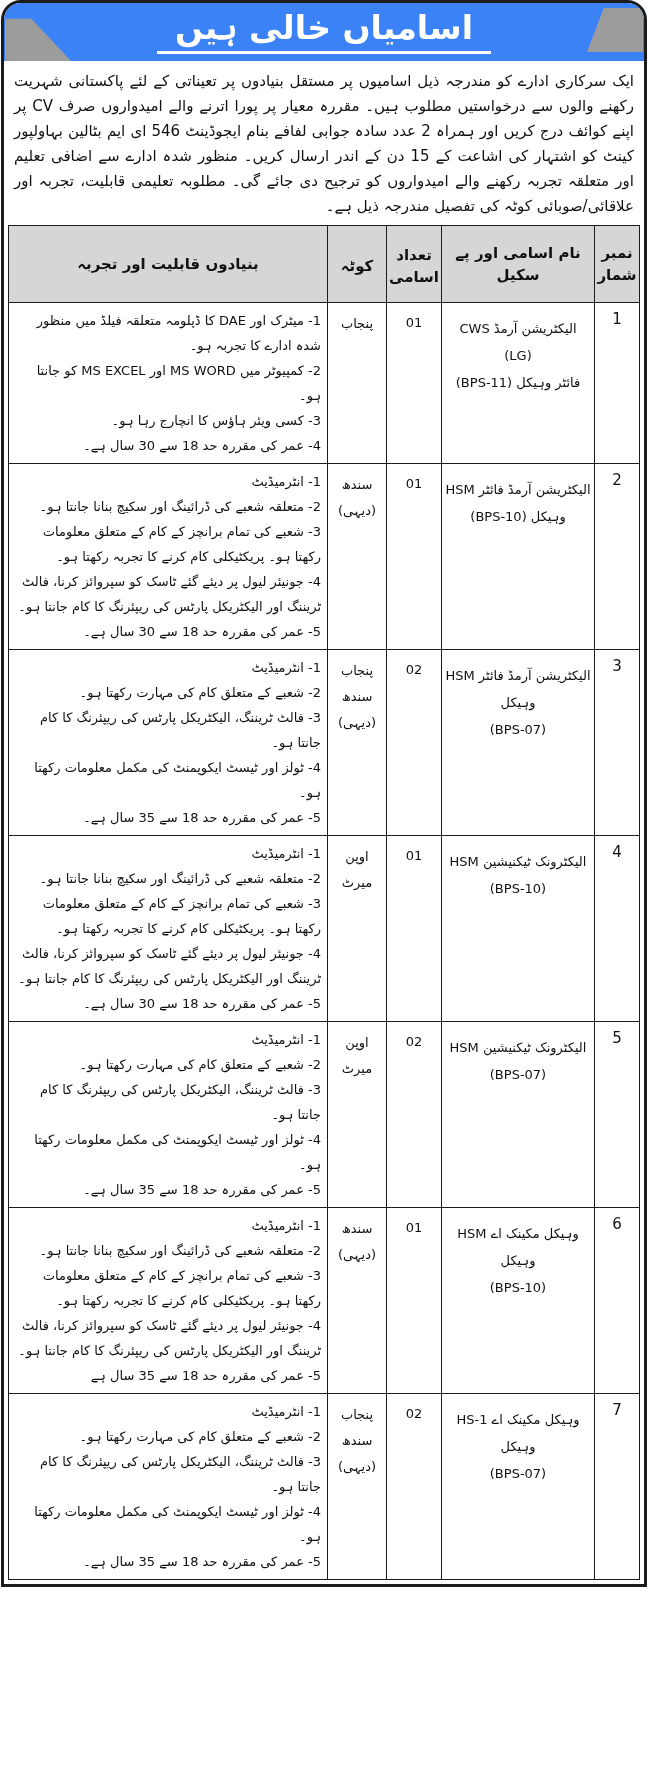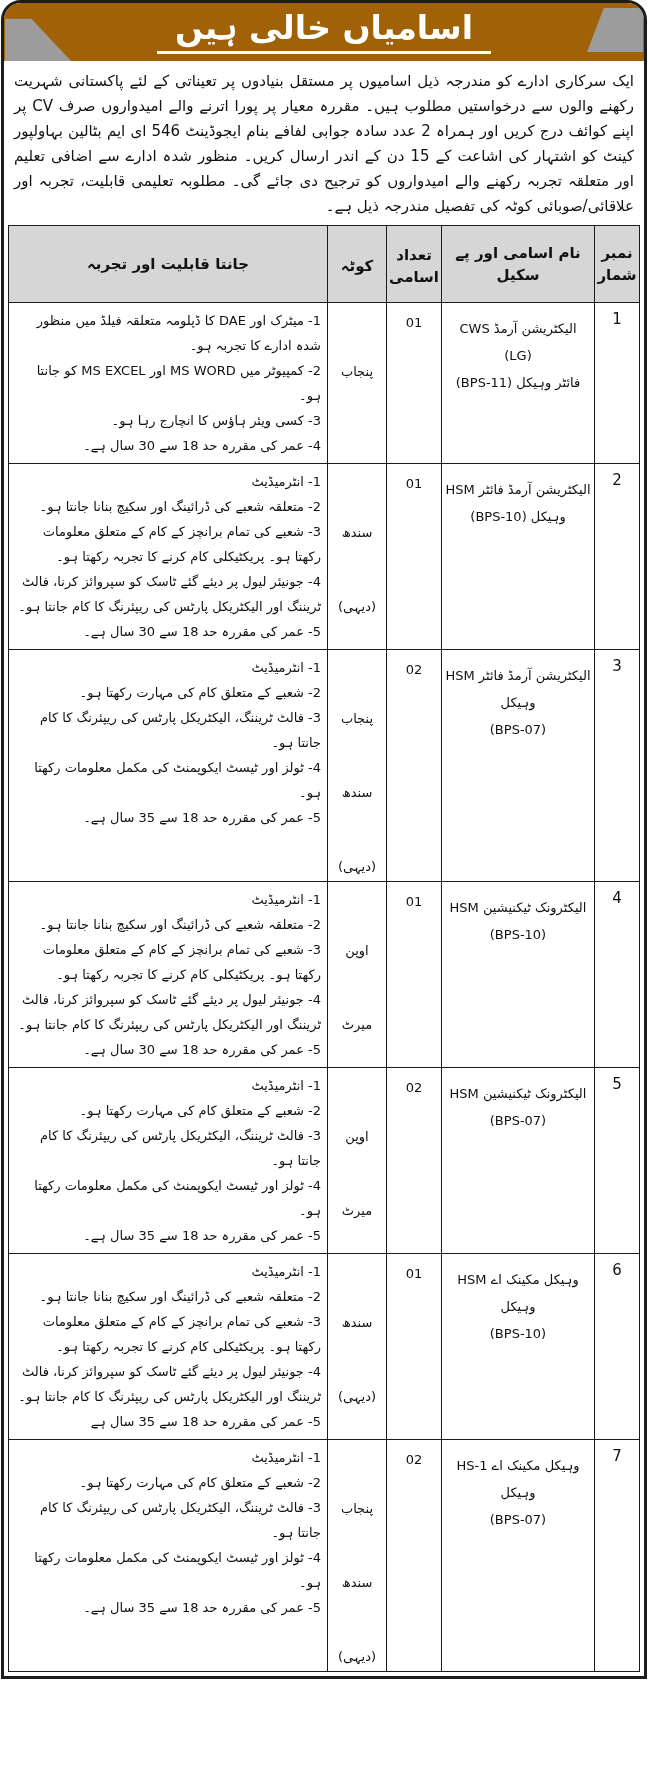--- a/index.html
+++ b/index.html
@@ -1,40 +1,40 @@
 <!DOCTYPE html>
 <html lang="ur" dir="rtl"><head>
 <meta charset="utf-8">
 <style>
   html,body{margin:0;padding:0;background:#ffffff;}
   body{width:648px;font-family:"DejaVu Sans",sans-serif;color:#111;}
   .ad{width:640px;margin:0 auto;border:3px solid #1c1c1c;border-radius:20px 20px 0 0;
       overflow:hidden;background:#fff;direction:rtl;}
   
-  .hdr{position:relative;height:58px;background:#a16207;display:flex;align-items:center;justify-content:center;}
+  .hdr{position:relative;height:58px;background:#3b82f6;display:flex;align-items:center;justify-content:center;}
   .hdr .corner-left{position:absolute;left:1px;top:9px;width:66px;height:49px;background:#9c9c9c;
       clip-path:polygon(0 14%,40% 14%,100% 100%,0 100%);}
   .hdr .corner-right{position:absolute;right:1px;top:5px;width:56px;height:44px;background:#9c9c9c;
       clip-path:polygon(30% 0,100% 0,100% 100%,0 100%);}
   .hdr .title{position:relative;z-index:2;color:#fff;font-size:33px;font-weight:bold;letter-spacing:4px;
       border-bottom:3px solid #fff;padding:0 18px 4px 18px;line-height:1.1;}
   
   .intro{padding:8px 10px 4px 10px;font-size:15px;line-height:25px;text-align:justify;min-height:96px;}
   
   table{width:calc(100% - 8px);margin:2px 4px 4px 4px;border-collapse:collapse;direction:rtl;}
   th,td{border:1.6px solid #1c1c1c;vertical-align:top;}
   thead th{background:#d6d6d6;font-size:15px;font-weight:bold;text-align:center;padding:4px 2px;height:52px;vertical-align:middle;line-height:22px;}
   td{font-size:13px;line-height:24px;}
   .c-sno{width:40px;text-align:center;padding-top:4px;font-size:15px;}
   .c-name{width:146px;text-align:center;padding:12px 3px;}
   .c-count{width:42px;text-align:center;padding-top:8px;margin-top:33px;}
   .c-quota{width:54px;text-align:center;padding-top:8px;}
   .c-qual{text-align:right;padding:5px 6px;}
   .name-line{line-height:27px;}
-  .quota-line{line-height:26px;margin-top:48px;}
+  .quota-line{line-height:26px;}
   .qual-line{line-height:25px;}
   .r1{height:96px;} .r2{height:180px;} .r3{height:130px;} .r4{height:182px;}
   .r5{height:128px;} .r6{height:184px;} .r7{height:132px;}
 </style>
 </head>
 <body>
 
 <div class="ad">
 
   <div class="hdr">
@@ -56,21 +56,21 @@
             <div>نام اسامی اور پے سکیل</div>
           </th>
         <th class="c-count">
             <div>تعداد</div>
             <div>اسامی</div>
           </th>
         <th class="c-quota">
             <div>کوٹہ</div>
           </th>
         <th class="c-qual" style="text-align:center">
-            <div>جانتا قابلیت اور تجربہ</div>
+            <div>بنیادوں قابلیت اور تجربہ</div>
           </th>
       </tr>
     </thead>
     <tbody>
       <tr class="r1">
         <td class="c-sno">1</td>
         <td class="c-name">
             <div class="name-line">الیکٹریشن آرمڈ ‎CWS (LG)</div>
             <div class="name-line">فائٹر وہیکل ‎(BPS-11)</div>
           </td>

